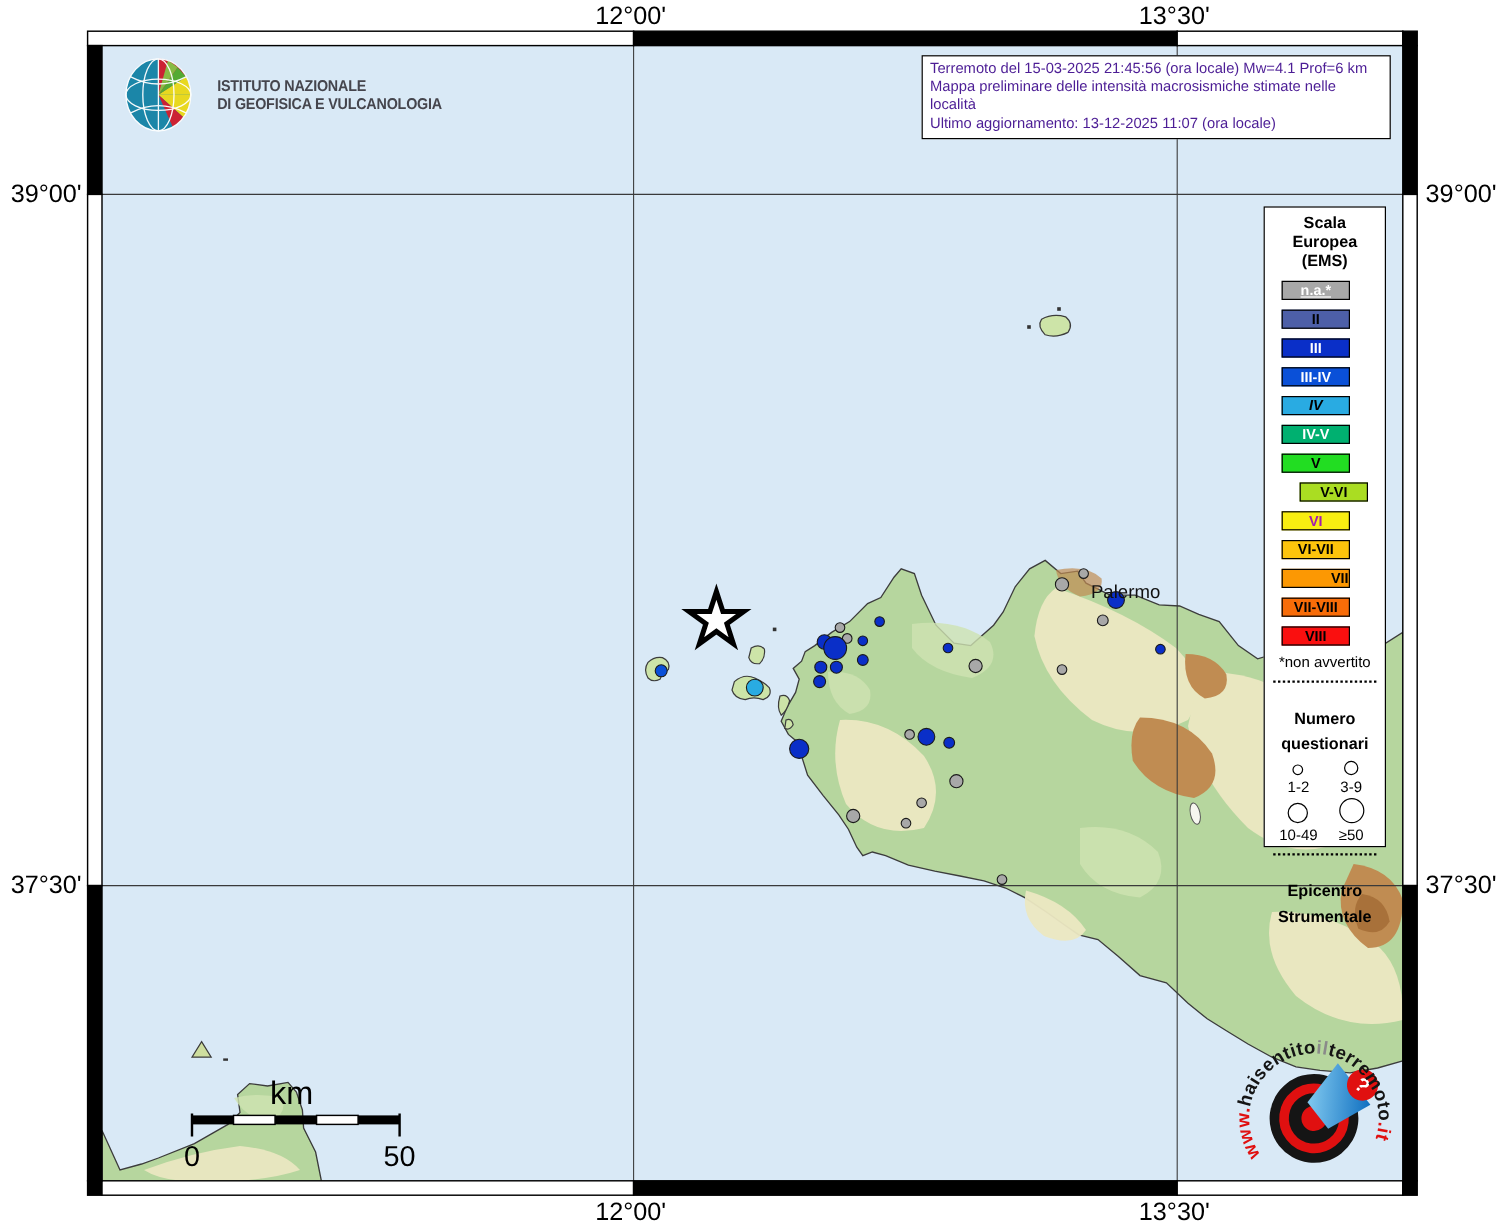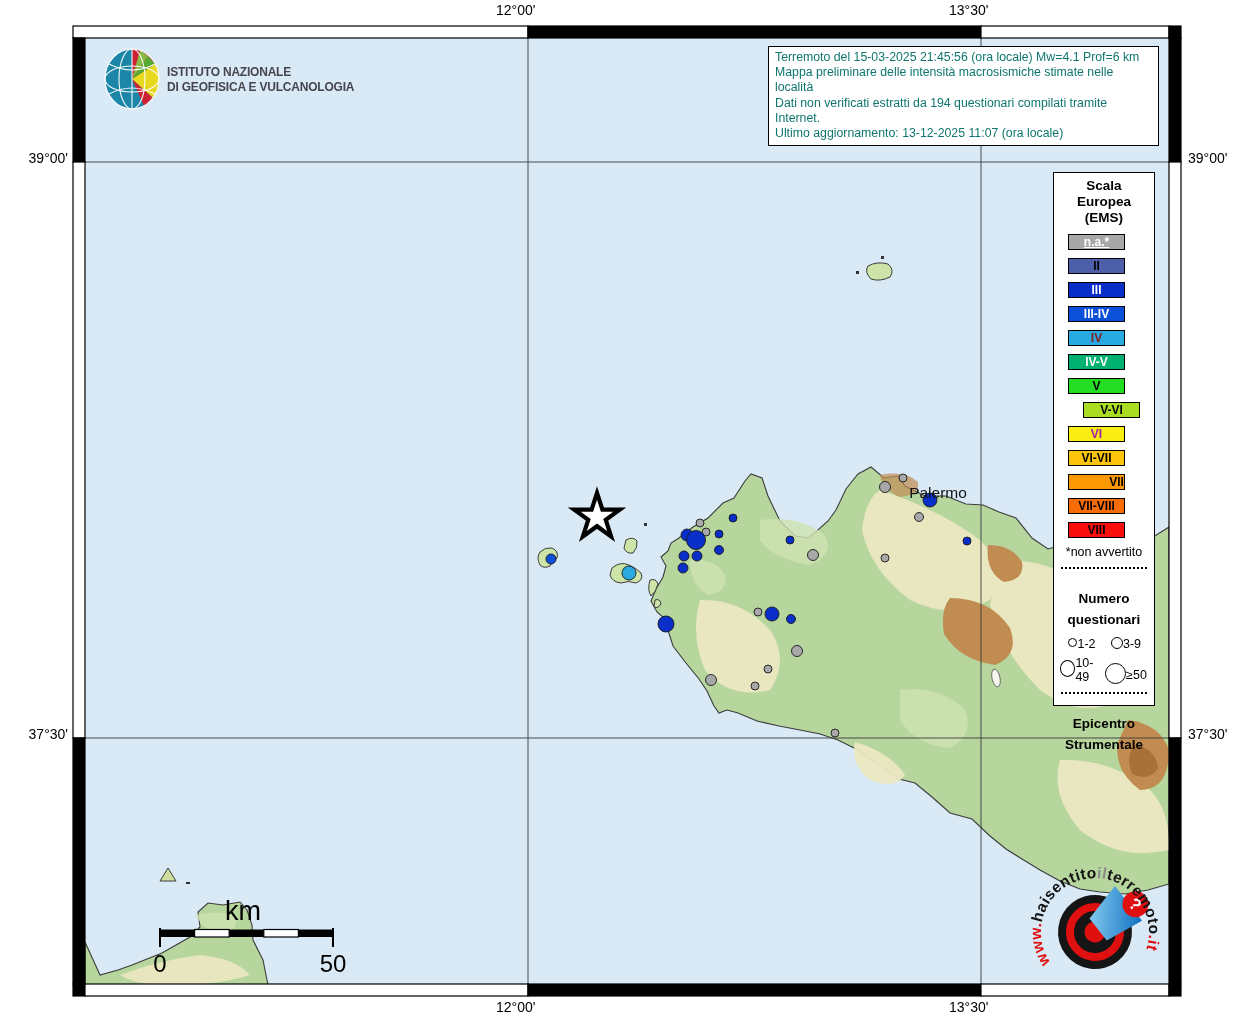--- a/index.html
+++ b/index.html
@@ -1,33 +1,33 @@
 <!DOCTYPE html>
 <html><head>
 <meta charset="utf-8">
 <style>
   html,body{margin:0;padding:0;background:#ffffff;}
   body{width:1255px;height:1024px;position:relative;font-family:"Liberation Sans","DejaVu Sans",sans-serif;overflow:hidden;}
   
-  .axis-label{position:absolute;font-size:14px;color:#000;white-space:nowrap;}
-  
-  #title-box{position:absolute;left:768px;top:46px;width:391px;background:#fff;border:1.5px solid #000;padding:3px 6px 4px 6px;font-size:12.3px;line-height:15.2px;color:#0f766e;box-sizing:border-box;}
-  
-  #ingv{position:absolute;left:104px;top:48px;display:flex;align-items:center;gap:6px;}
+  .axis-label{position:absolute;font-size:21px;color:#000;white-space:nowrap;}
+  
+  #title-box{position:absolute;left:768px;top:46px;width:391px;background:#fff;border:1.5px solid #000;padding:3px 6px 4px 6px;font-size:12.3px;line-height:15.2px;color:#4c1d95;box-sizing:border-box;}
+  
+  #ingv{position:absolute;left:104px;top:48px;display:flex;align-items:center;gap:20px;}
   #ingv .ingv-text{font-size:13px;font-weight:bold;color:#45454d;line-height:15px;letter-spacing:-0.2px;transform:scaleX(0.92);transform-origin:left center;}
   
   #legend{position:absolute;left:1053px;top:172px;width:102px;height:534px;background:#fff;border:1.5px solid #000;box-sizing:border-box;display:flex;flex-direction:column;align-items:center;}
   #legend .lg-title{font-weight:bold;font-size:13.5px;line-height:16px;text-align:center;margin-top:5px;}
   #legend .swatches{margin-top:8px;display:flex;flex-direction:column;gap:8px;}
   .swatch{width:57px;height:16px;border:1px solid #000;display:flex;align-items:center;justify-content:center;font-size:12px;font-weight:bold;line-height:12px;box-sizing:border-box;}
   #legend .footnote{font-size:12.5px;margin-top:7px;}
   .dotsep{width:86px;border-top:2px dotted #000;margin-top:8px;}
   .lg-sec-title{font-weight:bold;font-size:13.5px;line-height:21px;text-align:center;margin-top:19px;}
   .size-grid{display:grid;grid-template-columns:44px 44px;justify-items:center;align-items:end;margin-top:4px;row-gap:2px;}
-  .size-cell{display:flex;align-items:center;justify-content:space-between;}
+  .size-cell{display:flex;flex-direction:column;align-items:center;justify-content:space-between;}
   .size-circle{border:1.6px solid #000;border-radius:50%;background:#fff;}
   .size-label{font-size:12.5px;margin-top:3px;}
   
   #map-svg{position:absolute;left:0;top:0;}
   
   #watermark{position:absolute;left:1025px;top:862px;}
 </style>
 </head>
 <body>
 
@@ -208,36 +208,35 @@
   </svg>
   <div class="ingv-text">
     <div>ISTITUTO NAZIONALE</div>
     <div>DI GEOFISICA E VULCANOLOGIA</div>
   </div>
 </div>
 
 <div id="title-box">
   <div>Terremoto del 15-03-2025 21:45:56 (ora locale) Mw=4.1 Prof=6 km</div>
   <div>Mappa preliminare delle intensità macrosismiche stimate nelle località</div>
-  <div>Dati non verificati estratti da 194 questionari compilati tramite Internet.</div>
   <div>Ultimo aggiornamento: 13-12-2025 11:07 (ora locale)</div>
 </div>
 
 <div id="legend">
   <div class="lg-title">
     <div>Scala</div>
     <div>Europea</div>
     <div>(EMS)</div>
   </div>
   <div class="swatches" id="legend-swatches">
       <div class="swatch" style="background: rgb(168, 168, 168); color: rgb(255, 255, 255); text-decoration: underline;">n.a.*</div>
       <div class="swatch" style="background: rgb(77, 95, 168); color: #000000;">II</div>
       <div class="swatch" style="background: rgb(10, 47, 200); color: rgb(255, 255, 255);">III</div>
       <div class="swatch" style="background: rgb(10, 80, 216); color: rgb(255, 255, 255);">III-IV</div>
-      <div class="swatch" style="background: rgb(41, 171, 226); color: #7f1d1d;">IV</div>
+      <div class="swatch" style="background: rgb(41, 171, 226); color: #000000; font-style: italic;">IV</div>
       <div class="swatch" style="background: rgb(0, 176, 112); color: rgb(255, 255, 255);">IV-V</div>
       <div class="swatch" style="background: rgb(34, 221, 34); color: rgb(0, 0, 0);">V</div>
       <div class="swatch" style="background: rgb(170, 221, 34); color: rgb(0, 0, 0); margin-left: 15px;">V-VI</div>
       <div class="swatch" style="background: rgb(248, 238, 17); color: #a21caf;">VI</div>
       <div class="swatch" style="background: rgb(252, 196, 12); color: rgb(0, 0, 0);">VI-VII</div>
       <div class="swatch" style="background: rgb(252, 152, 3); color: rgb(0, 0, 0); padding-left: 40px;">VII</div>
       <div class="swatch" style="background: rgb(248, 108, 8); color: rgb(0, 0, 0);">VII-VIII</div>
       <div class="swatch" style="background: rgb(250, 15, 15); color: rgb(0, 0, 0);">VIII</div>
     </div>
   <div class="footnote">*non avvertito</div>

